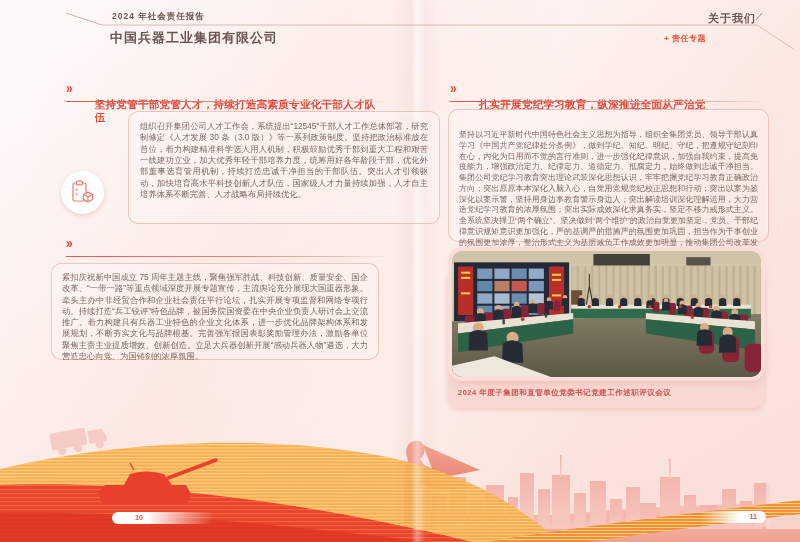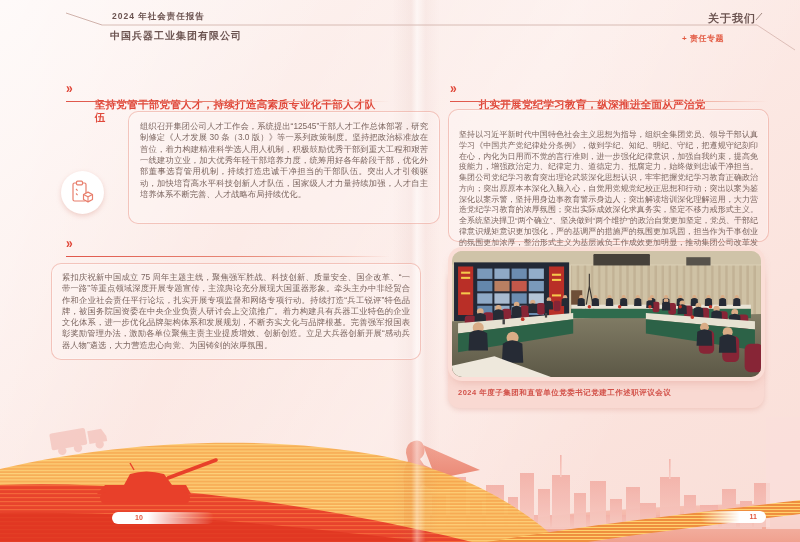--- a/index.html
+++ b/index.html
@@ -7,33 +7,33 @@
     width:800px;height:542px;position:relative;overflow:hidden;
     font-family:"Liberation Sans",sans-serif;
     background:linear-gradient(150deg,#fdf4f2 0%,#fcebe7 38%,#fbe3dd 75%,#f9ded7 100%);
   }
   .sheen{position:absolute;inset:0;pointer-events:none;z-index:1;
     background:linear-gradient(115deg,rgba(255,255,255,.55) 0%,rgba(255,255,255,0) 32%,rgba(255,255,255,.30) 55%,rgba(255,255,255,0) 78%);}
   .fold{position:absolute;left:392px;top:0;width:48px;height:542px;pointer-events:none;z-index:2;
     background:linear-gradient(90deg,rgba(0,0,0,0) 0%,rgba(180,110,100,.07) 40%,rgba(255,255,255,.40) 52%,rgba(180,110,100,.05) 70%,rgba(0,0,0,0) 100%);}
   .hdr-lines{position:absolute;left:0;top:0;z-index:3;pointer-events:none;}
   .hdr-title{position:absolute;left:112px;top:11px;font-size:8.5px;font-weight:bold;color:#6b5350;letter-spacing:1px;z-index:4;text-align:right;}
-  .hdr-company{position:absolute;left:110px;top:29px;font-size:10px;font-weight:bold;color:#6b5350;letter-spacing:1px;z-index:4;}
+  .hdr-company{position:absolute;left:110px;top:29px;font-size:13px;font-weight:bold;color:#6b5350;letter-spacing:1px;z-index:4;}
   .hdr-about{position:absolute;left:688px;top:11px;width:68px;text-align:right;font-size:11px;font-weight:bold;color:#6b5350;letter-spacing:1px;z-index:4;}
-  .hdr-topic{position:absolute;left:648px;top:33px;width:76px;text-align:right;font-size:8px;font-weight:bold;color:#e2573f;letter-spacing:.5px;z-index:4;}
+  .hdr-topic{position:absolute;left:664px;top:33px;width:76px;font-size:8px;font-weight:bold;color:#e2573f;letter-spacing:.5px;z-index:4;}
   .sec-head{position:absolute;display:flex;align-items:flex-start;z-index:4;}
   .chev{font-size:12px;line-height:12px;font-weight:bold;color:#e0483a;margin-right:6px;transform:scaleY(1.15);}
   .sec-title{margin:16px;font-size:10.5px;line-height:13px;font-weight:bold;color:#e0483a;letter-spacing:.3px;}
   .rule{position:absolute;height:1px;z-index:4;background:linear-gradient(90deg,#e0564a 0%,#e88a79 55%,#f3beb2 85%,rgba(243,190,178,0) 100%);}
   .body-card{position:absolute;box-sizing:border-box;z-index:4;border:1px solid rgba(230,140,125,.45);
     background:rgba(255,252,251,.25);border-radius:10px;box-shadow:inset 0 0 0 1px rgba(255,255,255,.25);}
   .body-card p{margin:0;color:#7c6660;text-align:justify;}
   .c1{left:128px;top:111px;width:312px;height:113px;padding:9px 11px;}
   .c1 p{font-size:8.3px;line-height:1.37;}
-  .c2{left:51px;top:263px;width:370px;height:97px;padding:8px 10px;}
+  .c2{left:51px;top:263px;width:328px;height:97px;padding:8px 10px;}
   .c2 p{font-size:8.3px;line-height:1.36;}
   .c3{left:448px;top:109px;width:321px;height:133px;padding:20px 10px;}
   .c3 p{font-size:8px;line-height:1.345;}
   .icon-circle{position:absolute;left:61px;top:171px;width:43px;height:43px;border-radius:50%;background:#fff;z-index:5;
     box-shadow:0 2px 5px rgba(214,140,125,.35);display:flex;align-items:center;justify-content:center;}
   .plate{position:absolute;left:448px;top:268px;width:316px;height:140px;background:#f9d9d2;border-radius:12px;
     box-shadow:0 2px 5px rgba(214,140,125,.30);z-index:3;}
   .photo{position:absolute;left:452px;top:251px;width:309px;height:126px;border-radius:10px;overflow:hidden;z-index:4;
     box-shadow:0 0 0 4px #fbded7,0 5px 10px rgba(205,120,105,.35);}
   .photo svg{display:block;width:100%;height:100%;}

